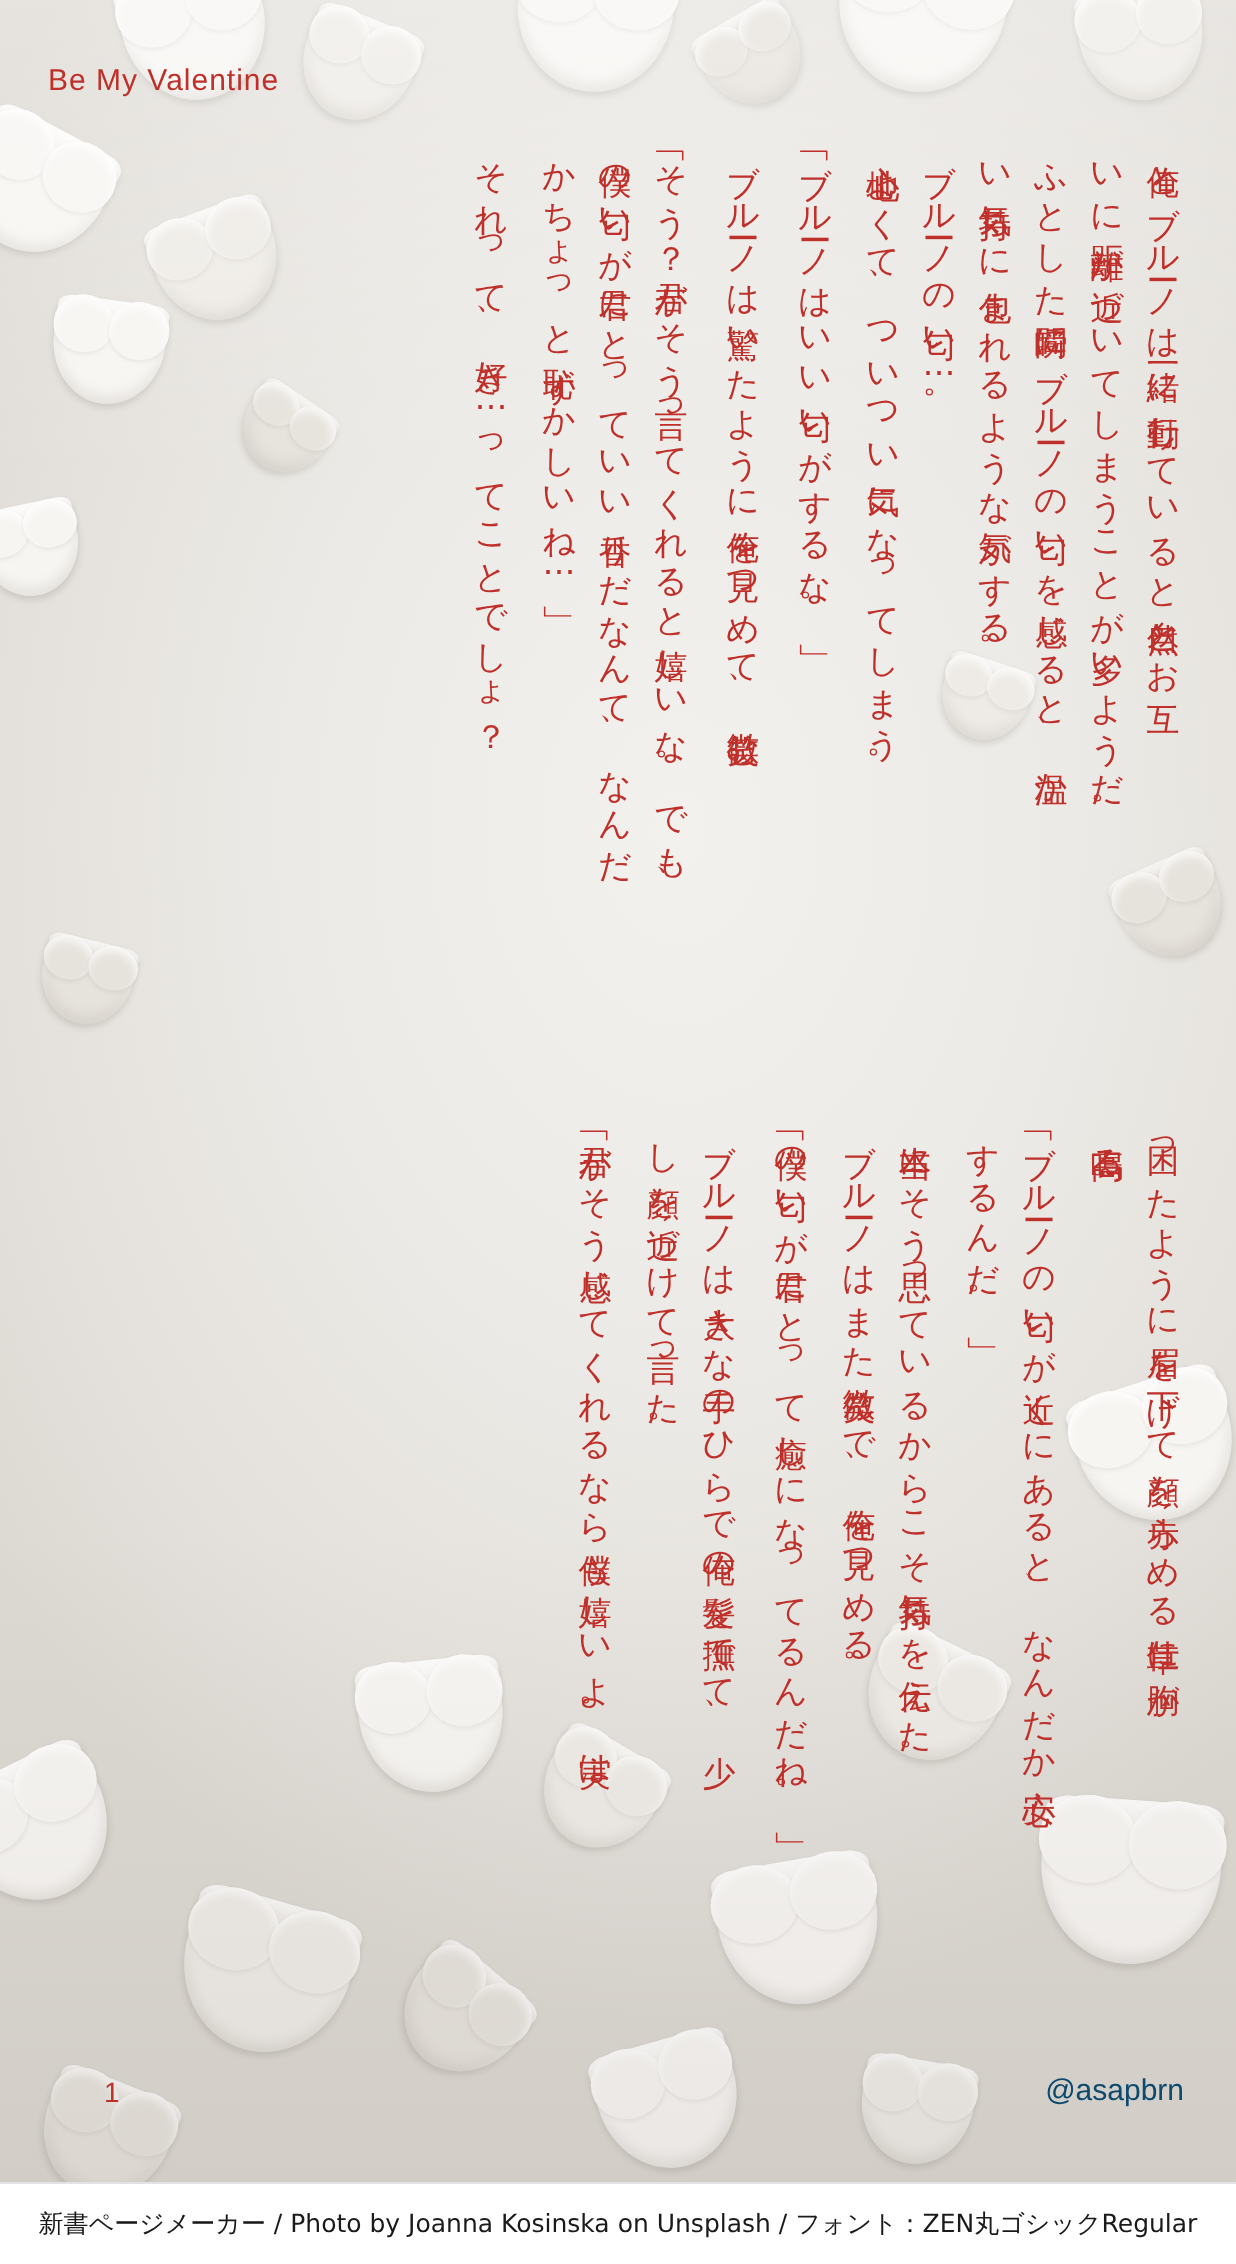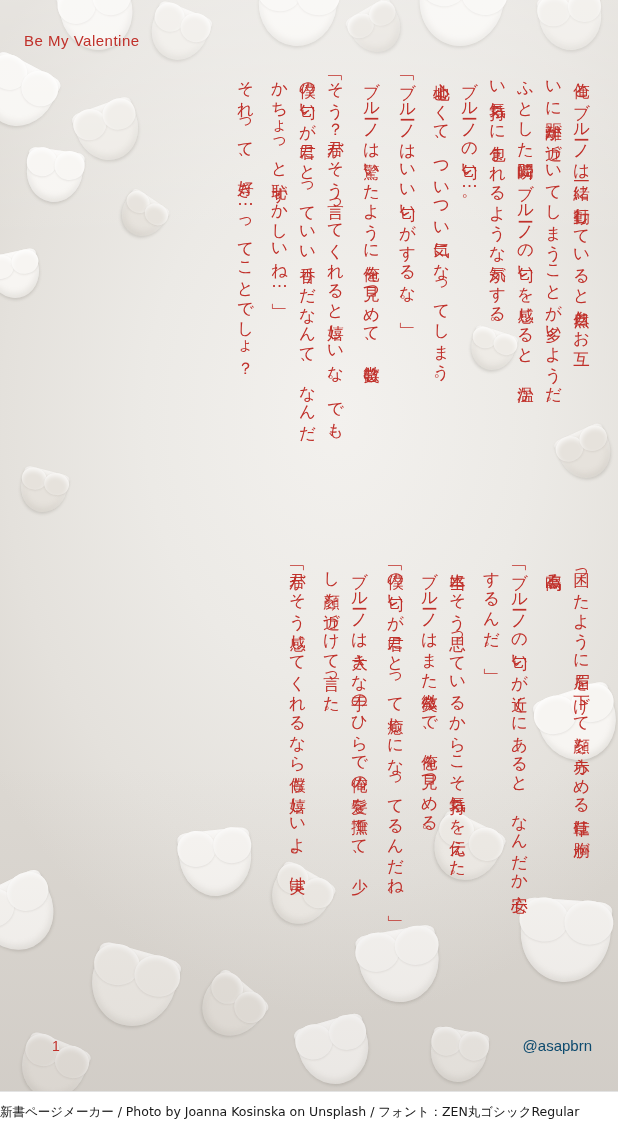--- a/index.html
+++ b/index.html
@@ -132,21 +132,21 @@
   #footer {
     position: absolute;
     left: 0;
     bottom: 0;
     width: 618px;
     height: 40px;
     background: #ffffff;
     border-top: 1px solid #e3e3e3;
     display: flex;
     align-items: center;
-    justify-content: flex-start;
+    justify-content: center;
     margin-top: 40px;
   }
   #footer .credit {
     font-size: 12.5px;
     color: #1a1a1a;
     font-family: "DejaVu Sans", "Liberation Sans", sans-serif;
     white-space: nowrap;
   }
 </style>
 </head>

